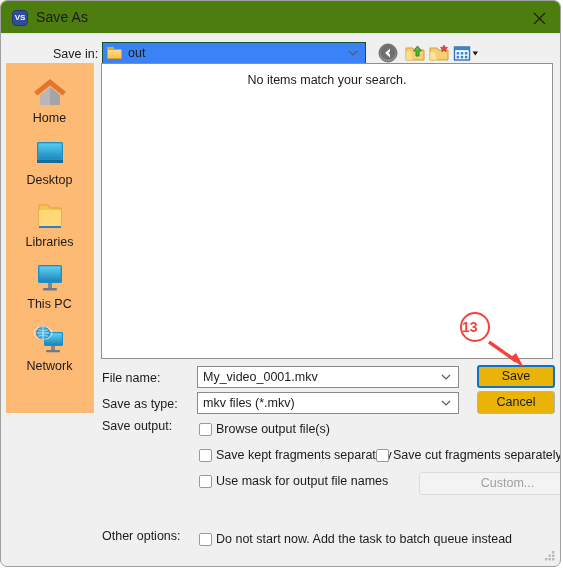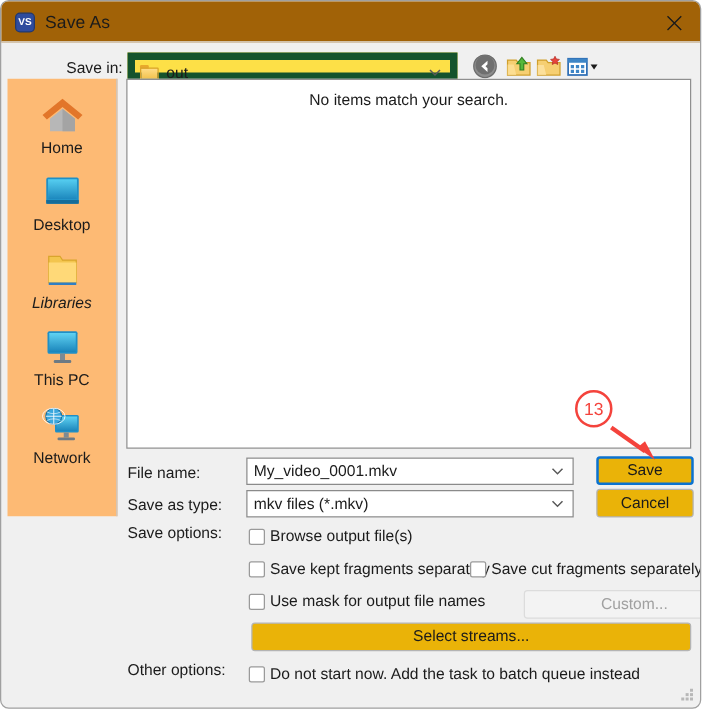--- a/index.html
+++ b/index.html
@@ -21,21 +21,21 @@
     border: 1px solid #a0a0a0;
     border-radius: 7px;
     background: #f0f0f0;
     box-sizing: border-box;
     overflow: hidden;
   }
   
   .titlebar {
     position: absolute; left: 0; top: 0;
     width: 561px; height: 33px;
-    background: #a16207;
+    background: #4d7c0f;
     border-bottom: 1px solid #e2e2e2;
     box-sizing: border-box;
   }
   .app-icon {
     position: absolute; left: 11px; top: 9px;
     width: 16px; height: 16px;
   }
   .app-icon .hex {
     position: absolute; left: 0; top: 0;
     width: 16px; height: 16px;
@@ -64,22 +64,22 @@
   }
   .close-btn svg { position: absolute; left: 16px; top: 11px; }
   
   .savein-label {
     position: absolute; left: 52px; top: 46px;
     font-size: 12.5px;
   }
   .savein-combo {
     position: absolute; left: 101px; top: 41px;
     width: 264px; height: 22px;
-    background: #fde047;
-    border: 6px solid #14532d;
+    background: #3b82f6;
+    border: 1px solid #14532d;
     box-sizing: border-box;
   }
   .folder-ico {
     position: absolute; left: 4px; top: 4px;
     width: 15px; height: 12px;
   }
   .folder-ico .tab {
     position: absolute; left: 0; top: 0; width: 7px; height: 3px;
     background: #e8a92b; border-radius: 1px 1px 0 0;
   }
@@ -195,22 +195,22 @@
     position: absolute; left: 17px; top: 0;
     font-size: 12.5px; white-space: nowrap;
   }
   
   .anno-circle {
     position: absolute; left: 459px; top: 311px;
     width: 30px; height: 30px;
     border: 2px solid #f4433c;
     border-radius: 50%;
     color: #f4433c;
-    font-size: 14px; font-weight: normal;
-    text-align: center; line-height: 27px;
+    font-size: 14px; font-weight: bold;
+    line-height: 27px;
     box-sizing: border-box;
     font-family: "Liberation Sans", sans-serif;
   }
   .anno-arrow {
     position: absolute; left: 455px; top: 305px;
     width: 108px; height: 75px;
     pointer-events: none;
   }
   
   .grip { position: absolute; right: 4px; bottom: 4px; }
@@ -310,21 +310,21 @@
             <stop offset="0" stop-color="#55cdf0"></stop>
                 <stop offset="1" stop-color="#1c87bd"></stop>
           </linearGradient>
             </defs>
           <rect x="7" y="23" width="26" height="3" fill="#156c99"></rect>
         </svg>
       </div>
       <div class="lbl">Desktop</div>
     </div>
 
-    <div class="side-item" style="top:130px;font-style:italic;">
+    <div class="side-item" style="top:130px;">
       <div class="ico">
         <svg width="40" height="34" viewBox="0 0 40 34">
           <path d="M9 6 L18 6 L20 9 L31 9 L31 27 L9 27 Z" fill="#f3c54e" stroke="#d9a52c" stroke-width="1"></path>
           <path d="M9 11 L31 11 L31 27 L9 27 Z" fill="#ffd978"></path>
           <rect x="9" y="27" width="22" height="2" fill="#2f7fc4"></rect>
         </svg>
       </div>
       <div class="lbl">Libraries</div>
     </div>
 
@@ -383,21 +383,21 @@
 
   <div class="lbl-left" style="top:396px;">Save as type:</div>
   <div class="field" style="top:391px;">
     <div class="val">mkv files (*.mkv)</div>
     <svg class="combo-arrow" width="10" height="7" viewBox="0 0 10 7">
       <path d="M1 1 L5 5 L9 1" stroke="#5a5a5a" stroke-width="1.2" fill="none"></path>
     </svg>
   </div>
   <div class="btn" style="left:476px;top:390px;">Cancel</div>
 
-  <div class="lbl-left" style="top:418px;">Save options:</div>
+  <div class="lbl-left" style="top:418px;">Save output:</div>
 
   <div class="cb" style="left:198px;top:421px;">
     <div class="box"></div>
     <div class="tx">Browse output file(s)</div>
   </div>
 
   <div class="cb" style="left:198px;top:447px;">
     <div class="box"></div>
     <div class="tx">Save kept fragments separately</div>
   </div>
@@ -407,21 +407,20 @@
     <div class="tx">Save cut fragments separately</div>
   </div>
 
   <div class="cb" style="left:198px;top:473px;">
     <div class="box"></div>
     <div class="tx">Use mask for output file names</div>
   </div>
 
   <div class="btn disabled" style="left:375px;top:471px;width:177px;margin-left:43px;">Custom...</div>
 
-  <div class="btn wide" style="left:200px;top:497px;width:352px;">Select streams...</div>
 
   <div class="lbl-left" style="top:528px;">Other options:</div>
 
   <div class="cb" style="left:198px;top:531px;">
     <div class="box"></div>
     <div class="tx">Do not start now. Add the task to batch queue instead</div>
   </div>
 
   <svg class="anno-arrow" viewBox="0 0 108 75">
     <path d="M33 36 L60 55" stroke="#f4433c" stroke-width="3.4" fill="none"></path>

